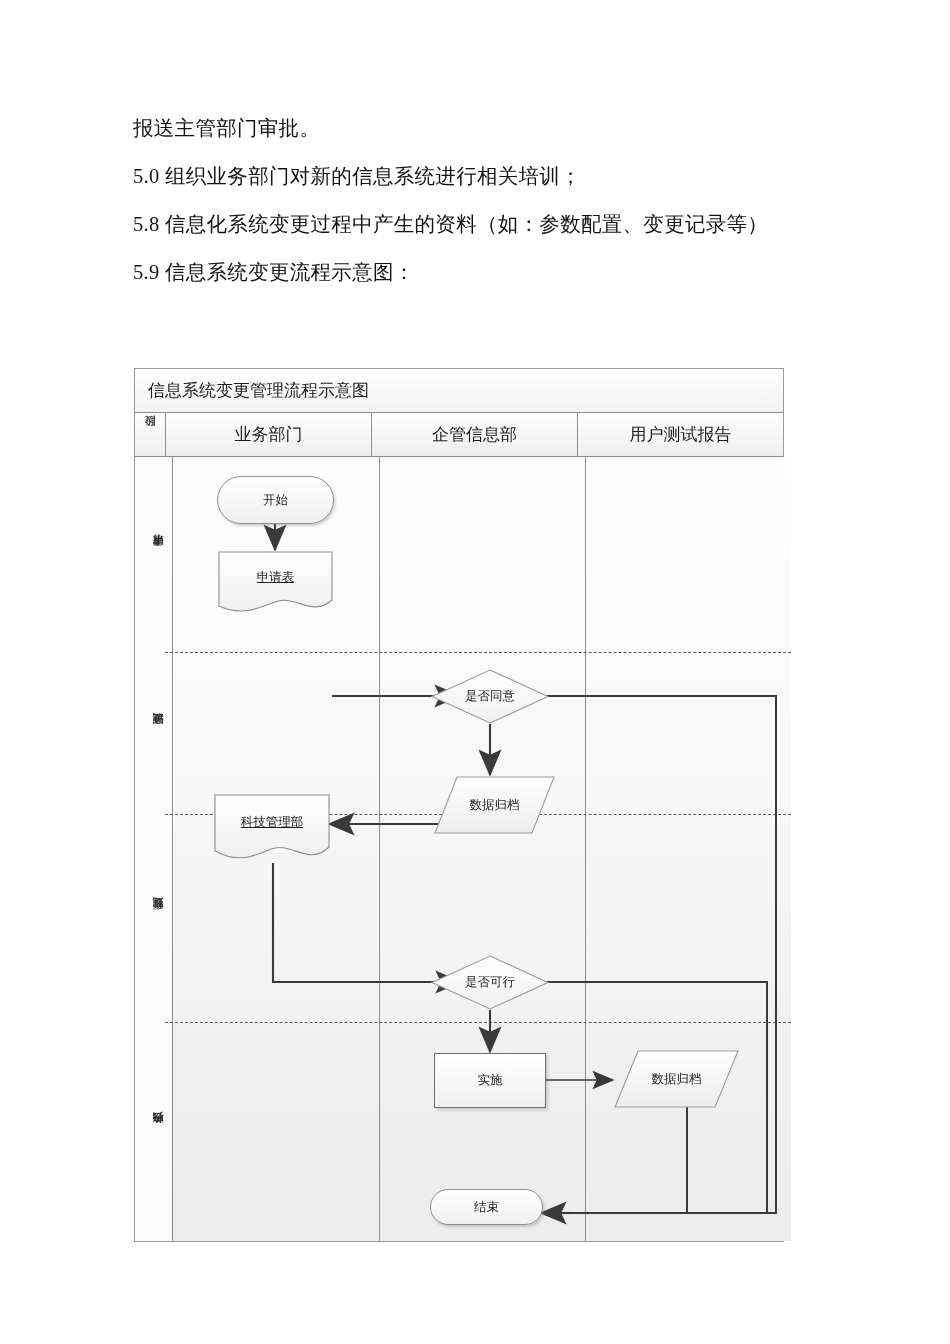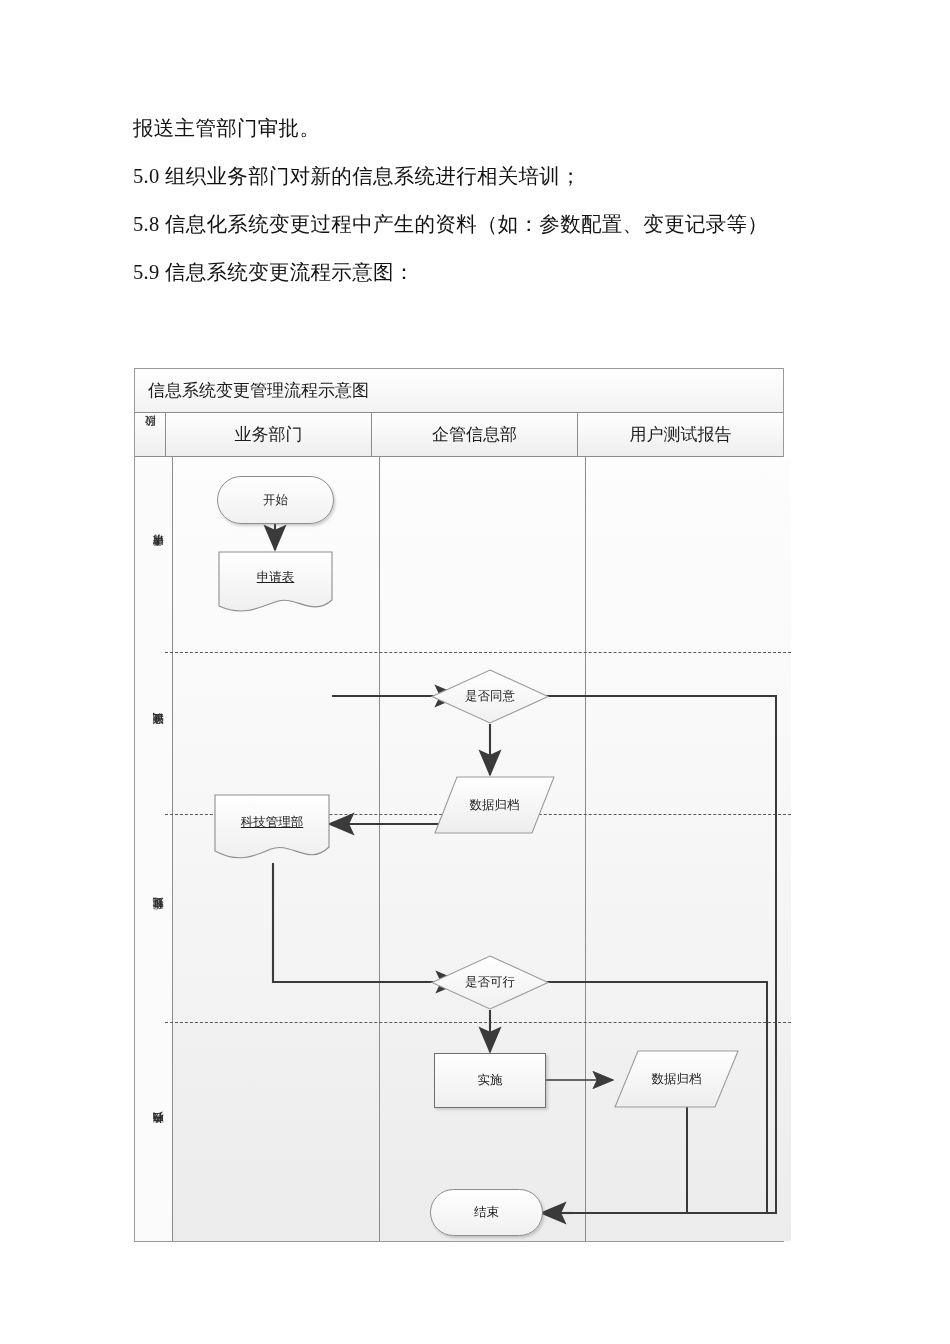--- a/index.html
+++ b/index.html
@@ -326,19 +326,19 @@
           <defs>
               <linearGradient id="g6" x1="0" y1="0" x2="0" y2="1">
             <stop offset="0" stop-color="#ffffff"></stop>
                 <stop offset="1" stop-color="#ededed"></stop>
           </linearGradient>
             </defs>
         </svg>
         <span class="para-lbl">数据归档</span>
       </div>
 
-      <div class="node n-term" style="left:287px;top:732px;width:113px;height:47px;">
+      <div class="node n-term" style="left:287px;top:732px;width:113px;height:36px;">
         <span>结束</span>
       </div>
 
     </div>
   </div>
 </div>
 
 </body></html>

